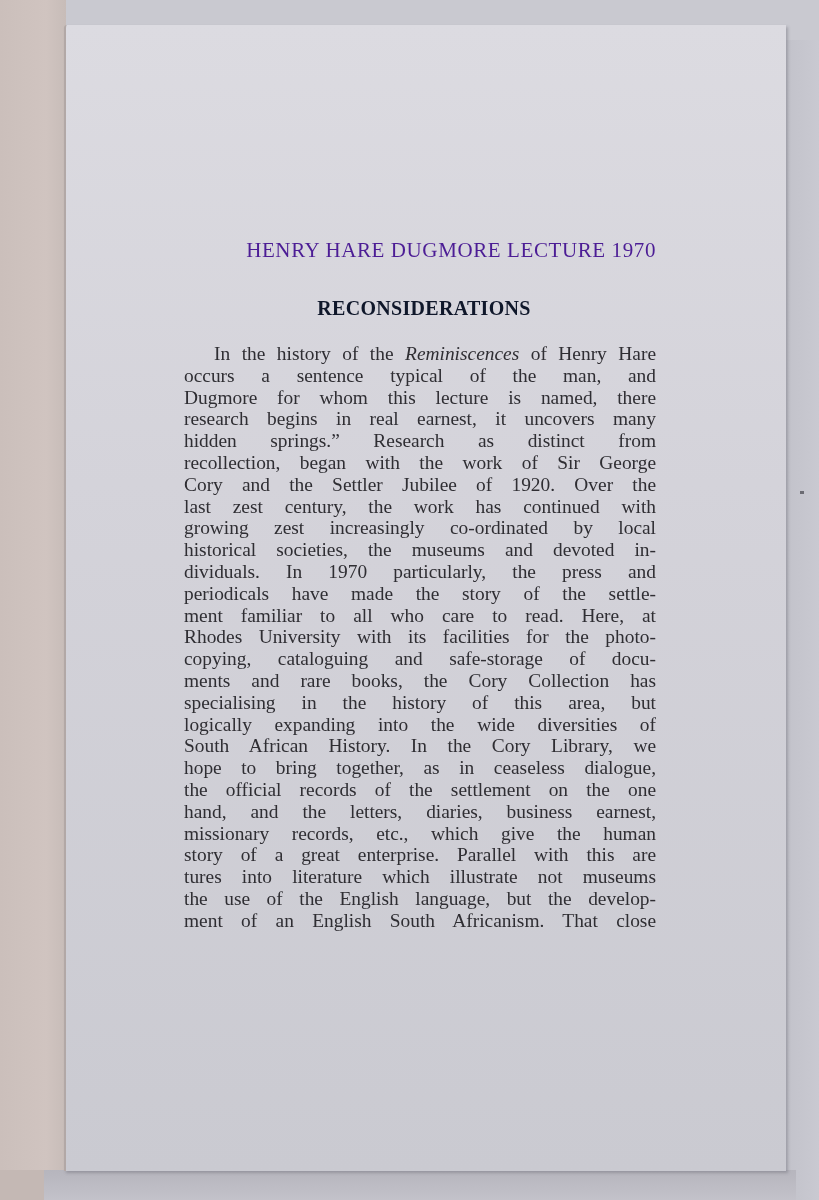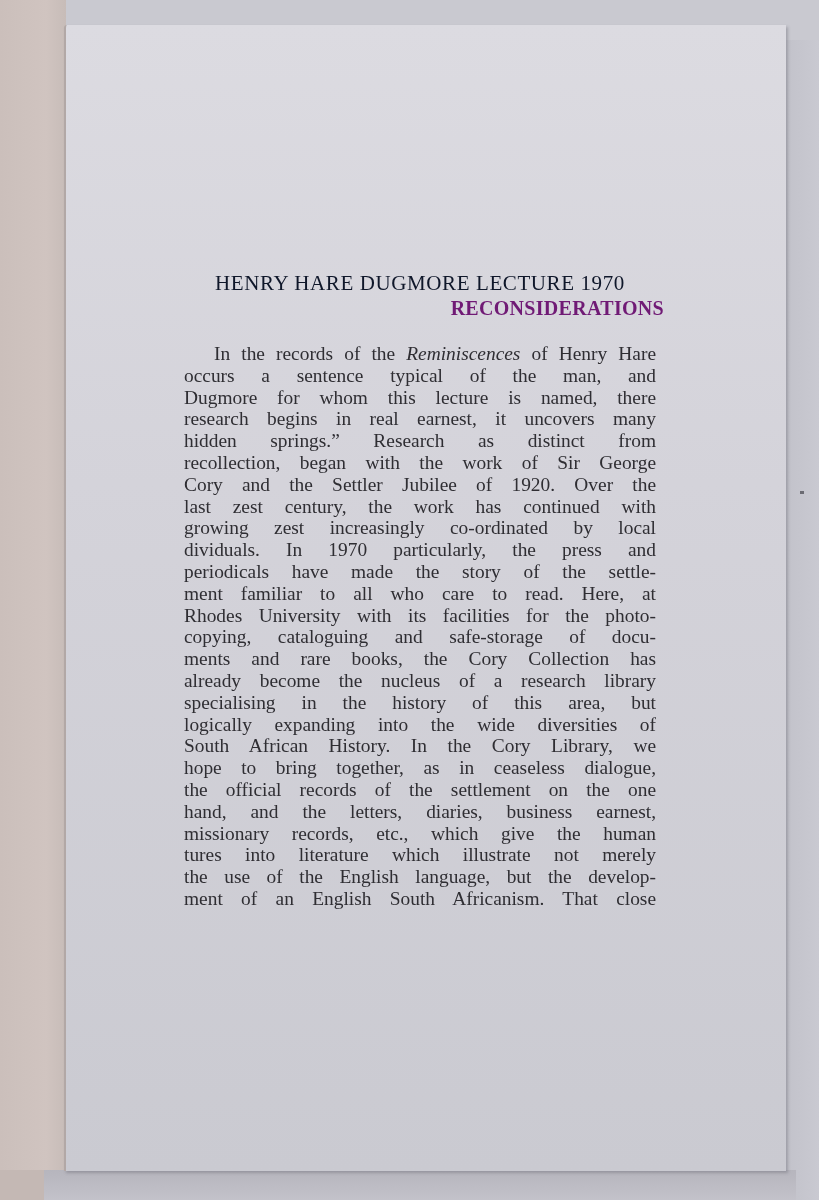--- a/index.html
+++ b/index.html
@@ -56,38 +56,38 @@
       position: absolute;
       left: 784px;
       top: 40px;
       width: 35px;
       height: 1160px;
       background: linear-gradient(90deg, #c2c2ca 0%, #c9c9d1 100%);
     }
     .lecture-title {
       position: absolute;
       left: 184px;
-      top: 271px;
+      top: 238px;
       width: 472px;
-      text-align: center;
+      text-align: right;
       font-size: 21px;
       letter-spacing: 0.6px;
-      color: #0f172a;
+      color: #4c1d95;
       white-space: nowrap;
     }
     .lecture-subtitle {
       position: absolute;
       left: 184px;
       top: 297px;
       width: 480px;
-      text-align: right;
+      text-align: center;
       font-size: 20px;
       font-weight: bold;
       letter-spacing: 0.3px;
-      color: #701a75;
+      color: #0f172a;
     }
     .body-lines {
       position: absolute;
       left: 184px;
       top: 343px;
       width: 472px;
       font-size: 19.4px;
       color: #2f2e33;
     }
     .line {
@@ -122,39 +122,40 @@
 <div class="right-edge"></div>
 <div class="page-shadow"></div>
 <div class="mark"></div>
 
 <div class="page"></div>
 
 <div class="lecture-title">HENRY HARE DUGMORE LECTURE 1970</div>
 <div class="lecture-subtitle">RECONSIDERATIONS</div>
 
 <div class="body-lines">
-  <span class="line indent"><span>In the records of the </span><em>Reminiscences</em><span> of Henry Hare</span></span>
+  <span class="line indent"><span>In the history of the </span><em>Reminiscences</em><span> of Henry Hare</span></span>
   <span class="line">occurs a sentence typical of the man, and</span>
   <span class="line">Dugmore for whom this lecture is named, there</span>
   <span class="line">research begins in real earnest, it uncovers many</span>
   <span class="line">hidden springs.”  Research as distinct from</span>
   <span class="line">recollection, began with the work of Sir George</span>
   <span class="line">Cory and the Settler Jubilee of 1920. Over the</span>
   <span class="line">last zest century, the work has continued with</span>
   <span class="line">growing zest increasingly co-ordinated by local</span>
+  <span class="line">historical societies, the museums and devoted in-</span>
   <span class="line">dividuals. In 1970 particularly, the press and</span>
   <span class="line">periodicals have made the story of the settle-</span>
   <span class="line">ment familiar to all who care to read. Here, at</span>
   <span class="line">Rhodes University with its facilities for the photo-</span>
   <span class="line">copying, cataloguing and safe-storage of docu-</span>
   <span class="line">ments and rare books, the Cory Collection has</span>
-  <span class="line">already become the nucleus of a research library</span>
   <span class="line">specialising in the history of this area, but</span>
   <span class="line">logically expanding into the wide diversities of</span>
   <span class="line">South African History. In the Cory Library, we</span>
   <span class="line">hope to bring together, as in ceaseless dialogue,</span>
   <span class="line">the official records of the settlement on the one</span>
   <span class="line">hand, and the letters, diaries, business earnest,</span>
   <span class="line">missionary records, etc., which give the human</span>
-  <span class="line">tures into literature which illustrate not merely</span>
+  <span class="line">story of a great enterprise. Parallel with this are</span>
+  <span class="line">tures into literature which illustrate not museums</span>
   <span class="line">the use of the English language, but the develop-</span>
   <span class="line">ment of an English South Africanism. That close</span>
 </div>
 
 </body></html>

